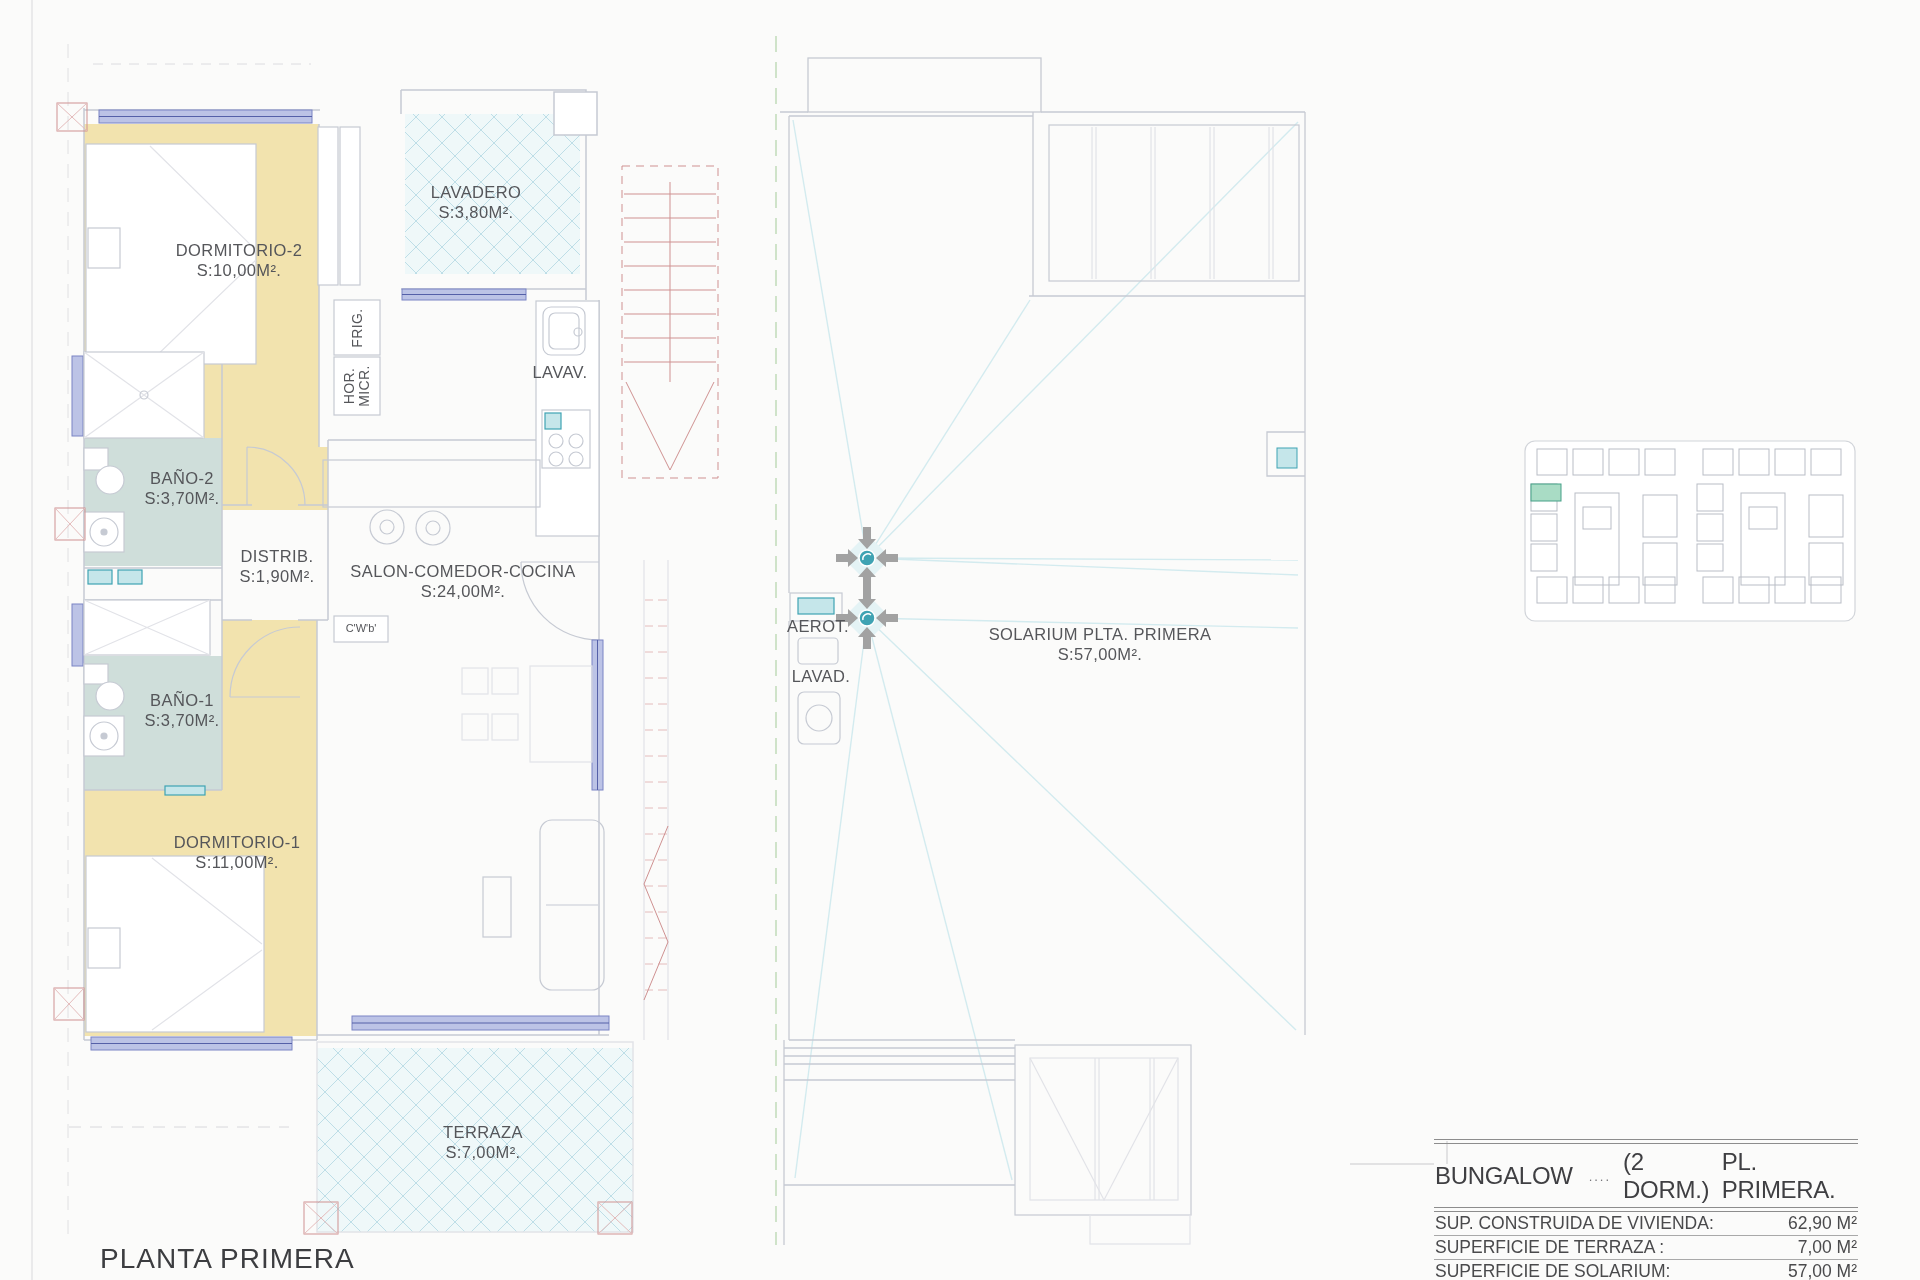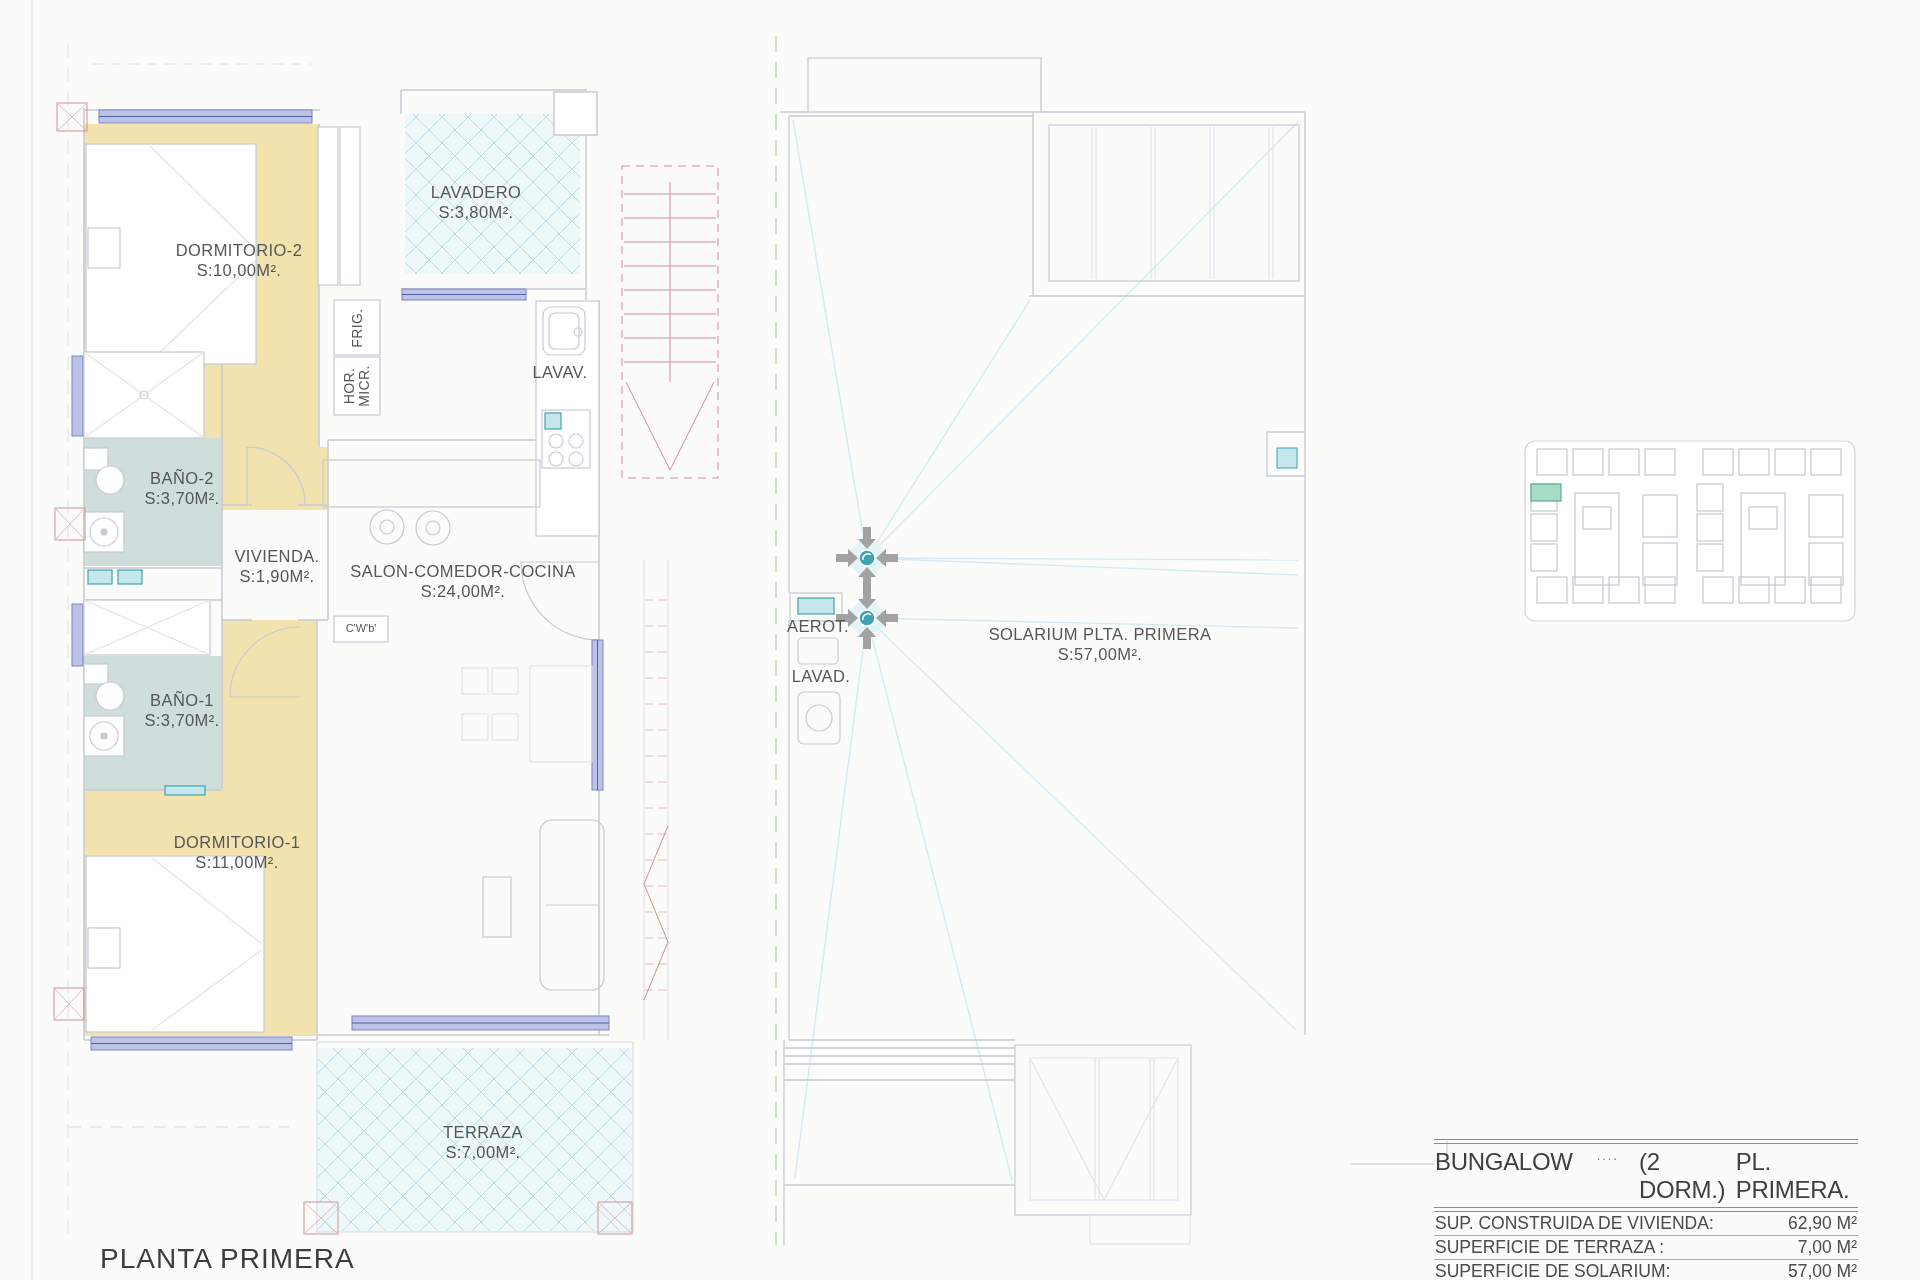--- a/index.html
+++ b/index.html
@@ -21,22 +21,22 @@
   .lbl.small{font-size:11px;line-height:12px;letter-spacing:0;}
   .lbl.rot{transform:translate(-50%,-50%) rotate(-90deg);transform-origin:center;}
   .plan-title{position:absolute;font-size:28px;letter-spacing:1px;color:var(--c-title);white-space:nowrap;}
   
   .stable{position:absolute;left:1434px;top:1139px;width:424px;color:#4a4a4c;}
   .hr2{border-top:1px solid var(--c-tableline);border-bottom:1px solid var(--c-tableline);height:3px;}
   .hr1{border-top:1px solid #a9a9a9;height:0;}
   .trow{display:flex;justify-content:space-between;align-items:baseline;
         font-size:17.5px;line-height:21px;padding:1px 1px;gap:28px;}
   .trow .val{text-align:right;}
-  .ttitle{display:flex;align-items:flex-start;font-size:24px;letter-spacing:-.3px;
-          color:#3f3f42;padding:4px 1px 3px 1px;gap:8px;}
+  .ttitle{display:flex;align-items:center;font-size:24px;letter-spacing:-.3px;
+          color:#3f3f42;padding:4px 1px 3px 1px;}
   .ttitle .dots{font-size:13px;letter-spacing:2px;color:#77777a;margin:0 12px 0 16px;}
   .ttitle .t3{margin-left:auto;}
 </style>
 </head>
 <body>
 
 <div class="canvas">
 
 <svg class="linework" width="1920" height="1280" viewBox="0 0 1920 1280">
   <defs>
@@ -313,21 +313,21 @@
 </div>
 <div class="lbl" style="left:476px;top:182px;">
   <div class="nm">LAVADERO</div>
   <div class="ar">S:3,80M².</div>
 </div>
 <div class="lbl" style="left:182px;top:468px;">
   <div class="nm">BAÑO-2</div>
   <div class="ar">S:3,70M².</div>
 </div>
 <div class="lbl" style="left:277px;top:546px;">
-  <div class="nm">VIVIENDA.</div>
+  <div class="nm">DISTRIB.</div>
   <div class="ar">S:1,90M².</div>
 </div>
 <div class="lbl" style="left:463px;top:561px;">
   <div class="nm">SALON-COMEDOR-COCINA</div>
   <div class="ar">S:24,00M².</div>
 </div>
 <div class="lbl" style="left:182px;top:690px;">
   <div class="nm">BAÑO-1</div>
   <div class="ar">S:3,70M².</div>
 </div>

